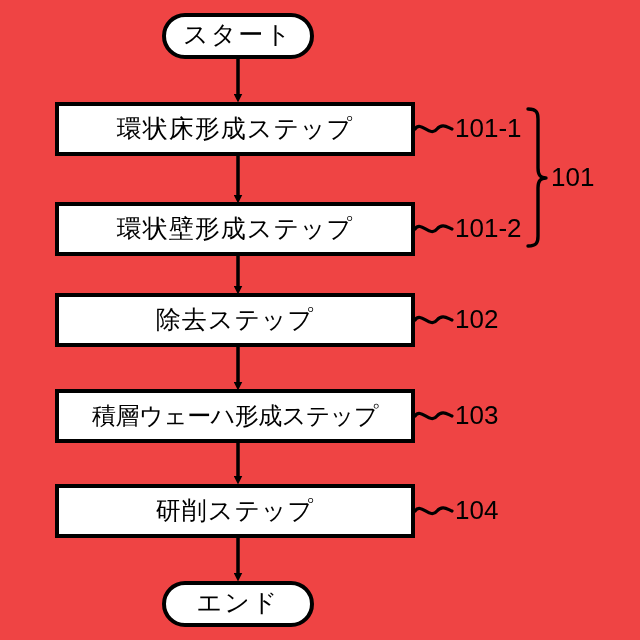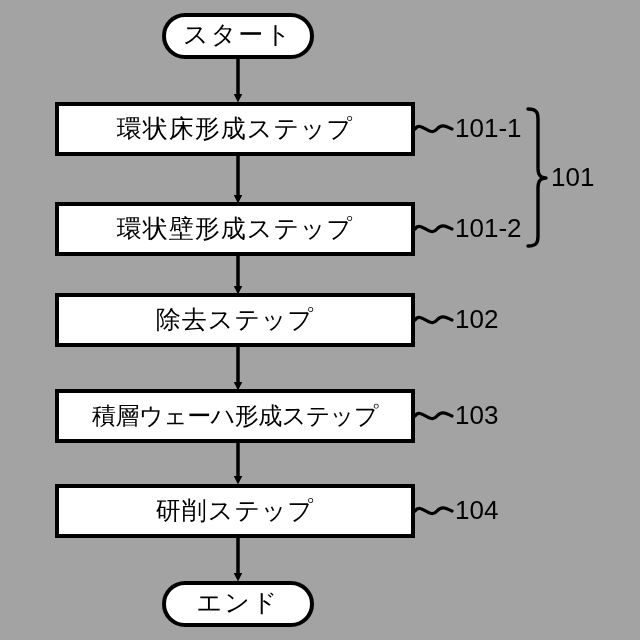--- a/index.html
+++ b/index.html
@@ -7,21 +7,21 @@
     padding: 0;
     background: #ffffff;
   }
   body {
     font-family: "Liberation Sans", "DejaVu Sans", sans-serif;
   }
   #canvas {
     position: relative;
     width: 640px;
     height: 640px;
-    background: #a3a3a3;
+    background: #ef4444;
     overflow: hidden;
   }
   #flow-svg {
     position: absolute;
     left: 0;
     top: 0;
     width: 640px;
     height: 640px;
   }
   .term-text {

